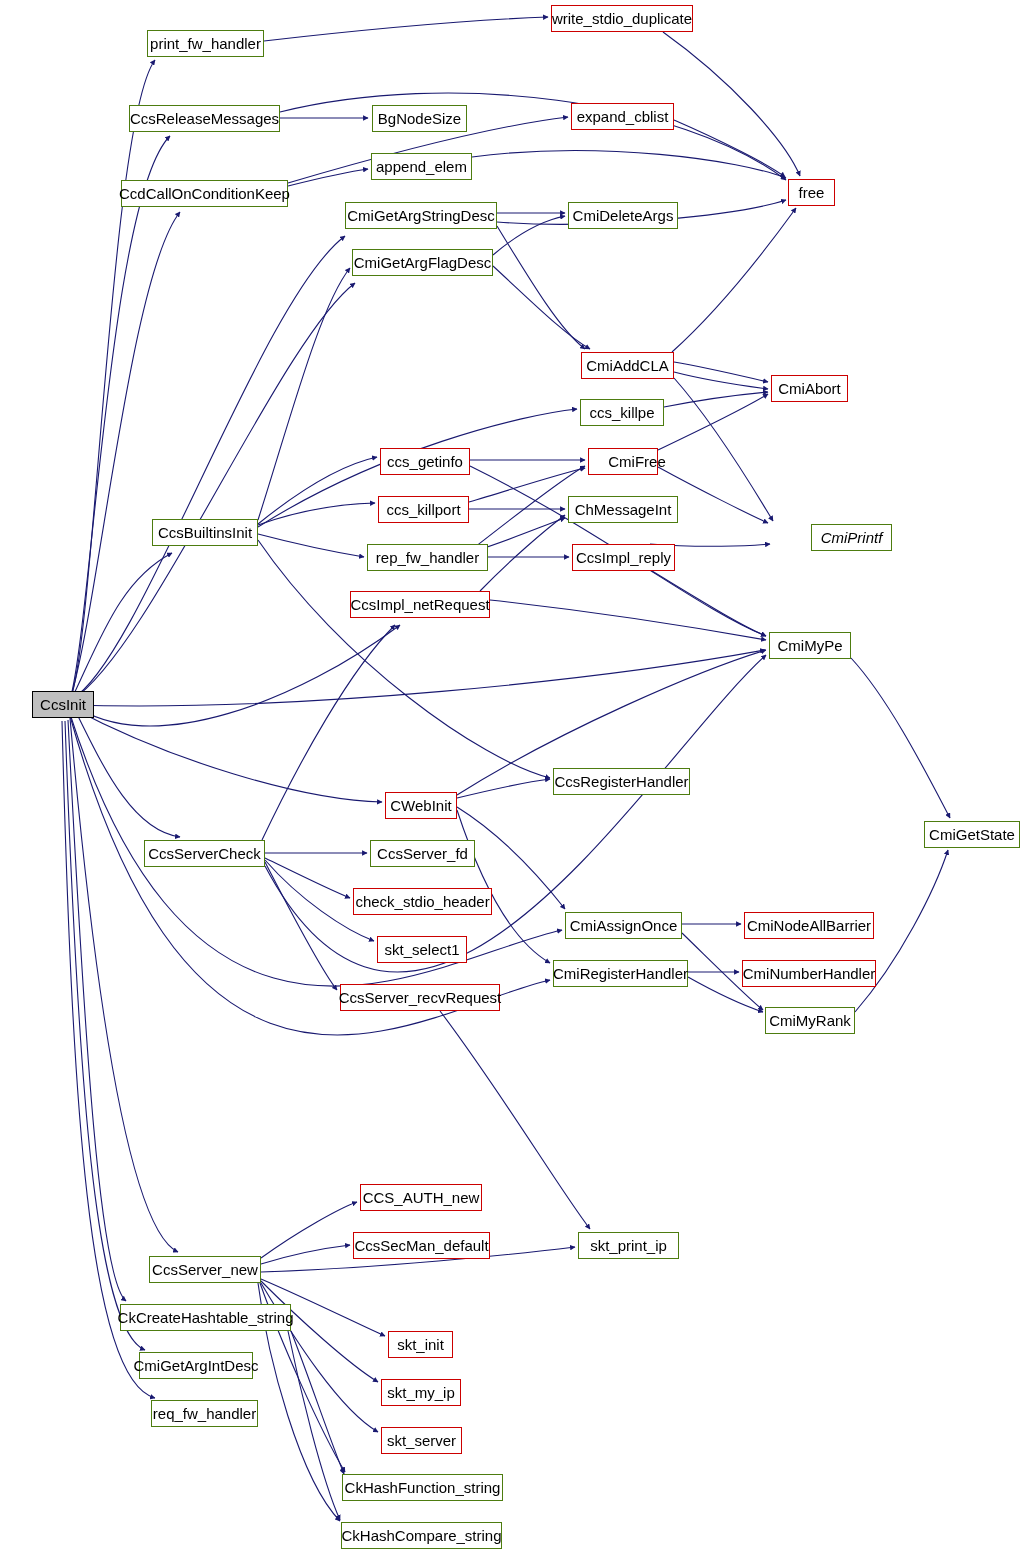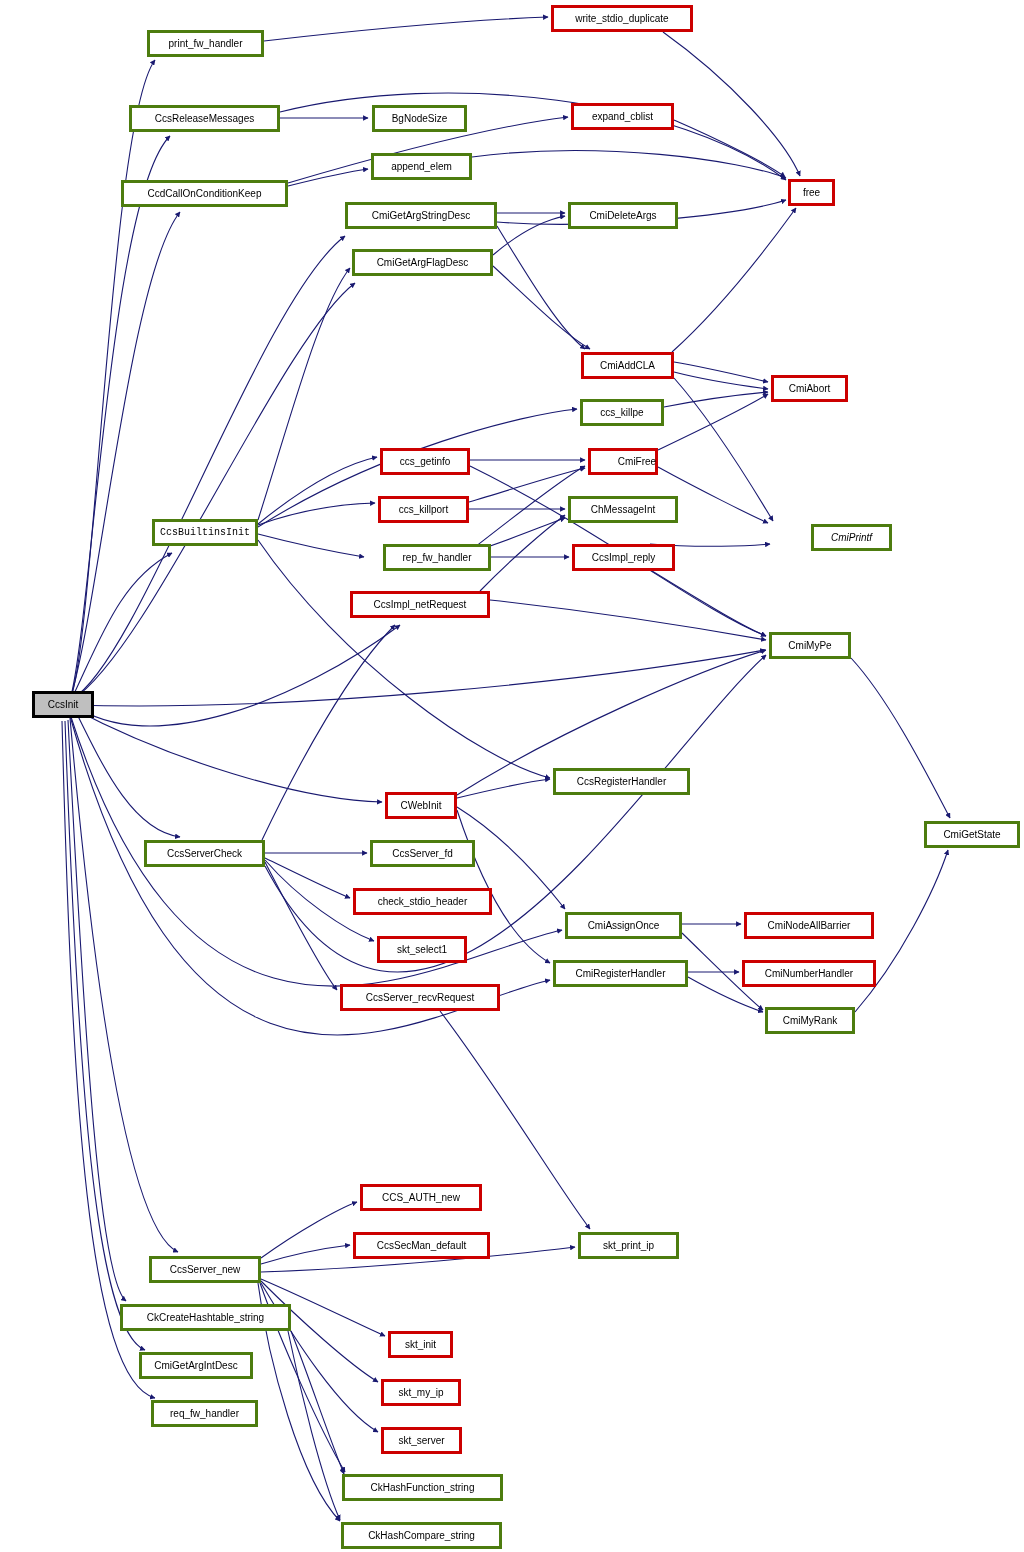--- a/index.html
+++ b/index.html
@@ -1,22 +1,22 @@
 <!DOCTYPE html>
 <html><head>
 <meta charset="utf-8">
 <title>CcsInit call graph</title>
 <style>
   html,body{margin:0;padding:0;background:#ffffff;}
   #canvas{position:relative;width:1024px;height:1552px;background:#ffffff;
     font-family:"Liberation Sans","DejaVu Sans",sans-serif;overflow:hidden;}
   svg#edges{position:absolute;left:0;top:0;width:1024px;height:1552px;pointer-events:none;}
-  .node{position:absolute;box-sizing:border-box;border:3px solid #4d7c0f;background:#ffffff;
+  .node{position:absolute;box-sizing:border-box;border:1px solid #4d7c0f;background:#ffffff;
     display:flex;align-items:center;justify-content:center;height:27px;
-    font-size:10px;line-height:1;color:#000000;white-space:nowrap;letter-spacing:0px;}
+    font-size:15px;line-height:1;color:#000000;white-space:nowrap;letter-spacing:0px;}
   .node.red{border-color:#cc0000;}
   .node.root{background:#bfbfbf;border-color:#000000;}
   .node span{display:block;padding:0 4px;}
 </style>
 </head>
 <body>
 
 <div id="canvas">
   <svg id="edges" xmlns="http://www.w3.org/2000/svg">
     <defs>
@@ -161,24 +161,24 @@
       </div>
       <div class="node red" style="left: 378px; top: 496px; width: 91px;">
         <span>ccs_killport</span>
       </div>
       <div class="node" style="left: 568px; top: 496px; width: 110px;">
         <span>ChMessageInt</span>
       </div>
       <div class="node" style="left: 811px; top: 524px; width: 81px; font-style: italic;">
         <span>CmiPrintf</span>
       </div>
-      <div class="node" style="left: 152px; top: 519px; width: 106px; font-family: Liberation Mono, monospace;">
+      <div class="node" style="left: 152px; top: 519px; width: 106px;">
         <span>CcsBuiltinsInit</span>
       </div>
-      <div class="node" style="left: 367px; top: 544px; width: 108px; margin-left: 16px;">
+      <div class="node" style="left: 367px; top: 544px; width: 121px;">
         <span>rep_fw_handler</span>
       </div>
       <div class="node red" style="left: 572px; top: 544px; width: 103px;">
         <span>CcsImpl_reply</span>
       </div>
       <div class="node red" style="left: 350px; top: 591px; width: 140px;">
         <span>CcsImpl_netRequest</span>
       </div>
       <div class="node" style="left: 769px; top: 632px; width: 82px;">
         <span>CmiMyPe</span>

